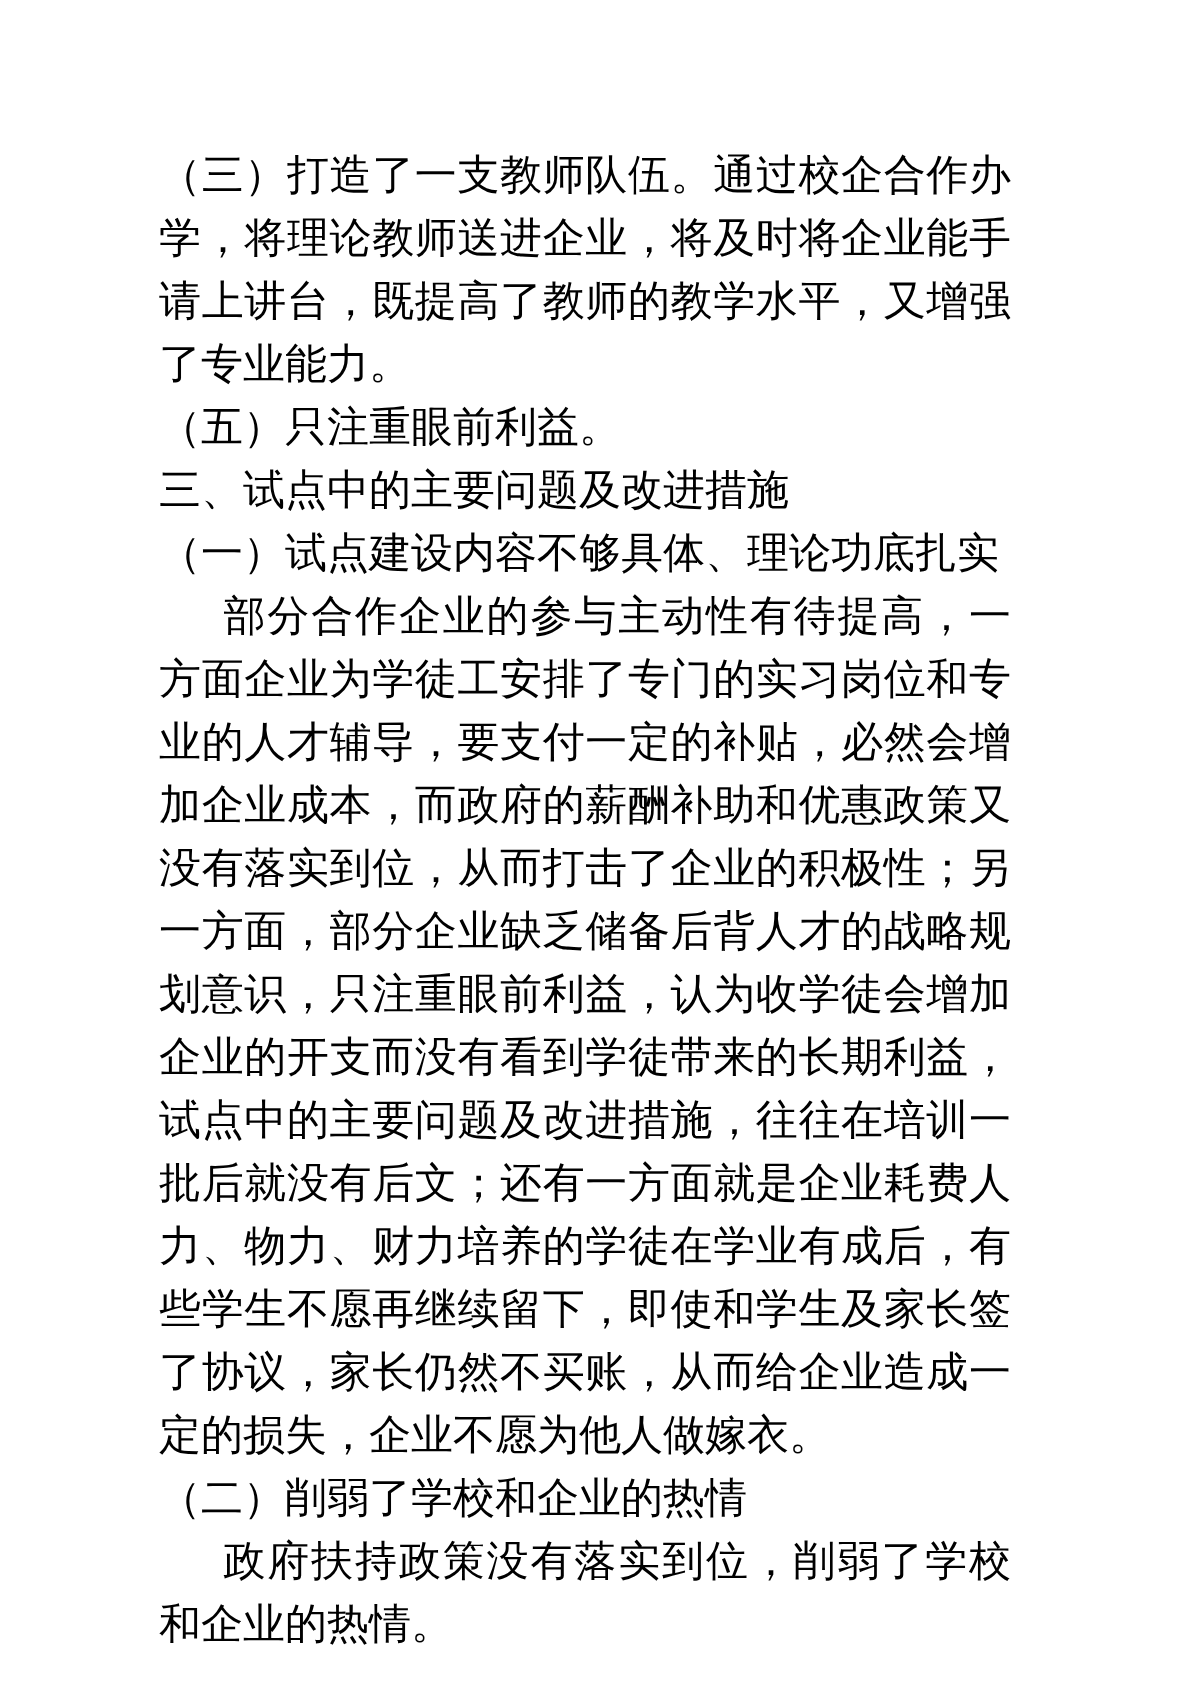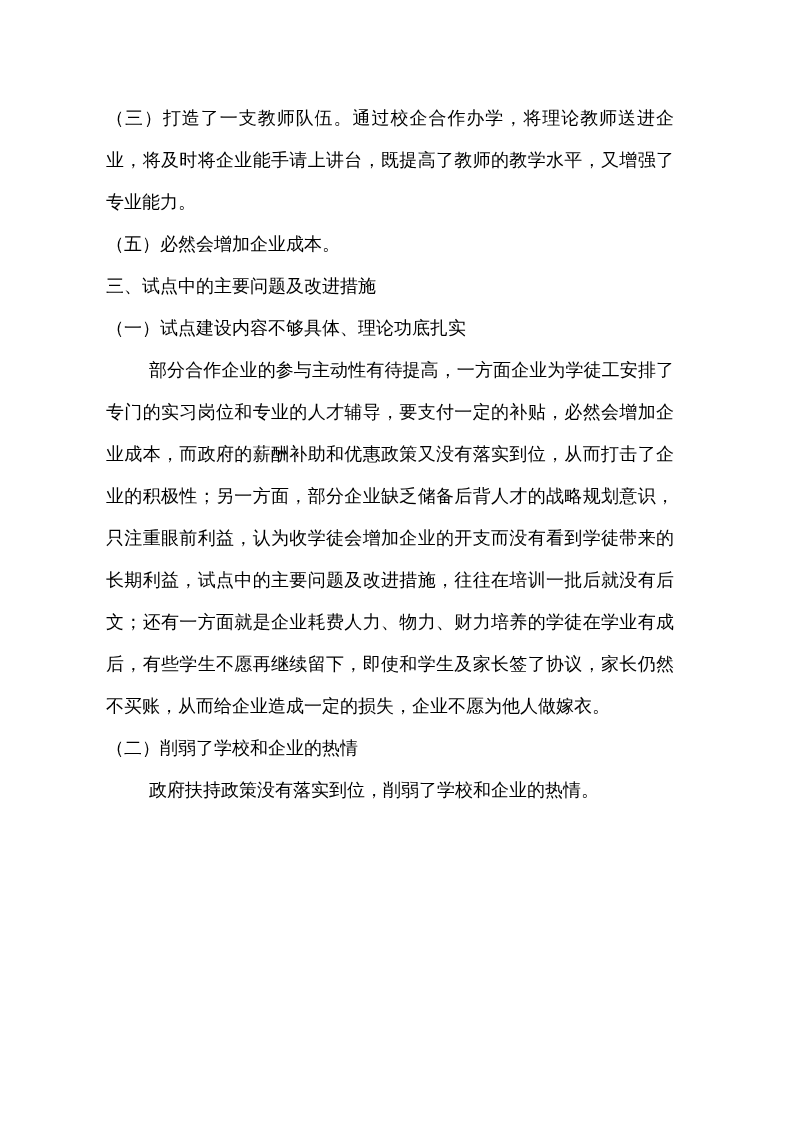--- a/index.html
+++ b/index.html
@@ -18,37 +18,37 @@
   }
   .text-block {
     position: absolute;
     left: 106px;
     top: 97px;
     width: 568px;
   }
   .para {
     margin: 0;
     padding: 0;
-    font-size: 18px;
+    font-size: 28px;
     line-height: 42px;
     text-align: justify;
     letter-spacing: 0;
     word-break: break-all;
   }
   .para.indent {
     text-indent: 43px;
   }
 </style>
 </head>
 <body>
 
 <div class="page" style="background: rgb(255, 255, 255); color: rgb(0, 0, 0);">
   <div class="text-block">
 
   <p class="para">（三）打造了一支教师队伍。通过校企合作办学，将理论教师送进企业，将及时将企业能手请上讲台，既提高了教师的教学水平，又增强了专业能力。</p>
-      <p class="para">（五）必然会增加企业成本。</p>
+      <p class="para">（五）只注重眼前利益。</p>
       <p class="para">三、试点中的主要问题及改进措施</p>
       <p class="para">（一）试点建设内容不够具体、理论功底扎实</p>
       <p class="para indent">部分合作企业的参与主动性有待提高，一方面企业为学徒工安排了专门的实习岗位和专业的人才辅导，要支付一定的补贴，必然会增加企业成本，而政府的薪酬补助和优惠政策又没有落实到位，从而打击了企业的积极性；另一方面，部分企业缺乏储备后背人才的战略规划意识，只注重眼前利益，认为收学徒会增加企业的开支而没有看到学徒带来的长期利益，试点中的主要问题及改进措施，往往在培训一批后就没有后文；还有一方面就是企业耗费人力、物力、财力培养的学徒在学业有成后，有些学生不愿再继续留下，即使和学生及家长签了协议，家长仍然不买账，从而给企业造成一定的损失，企业不愿为他人做嫁衣。</p>
       <p class="para">（二）削弱了学校和企业的热情</p>
       <p class="para indent">政府扶持政策没有落实到位，削弱了学校和企业的热情。</p>
     </div>
 </div>
 
 </body></html>

